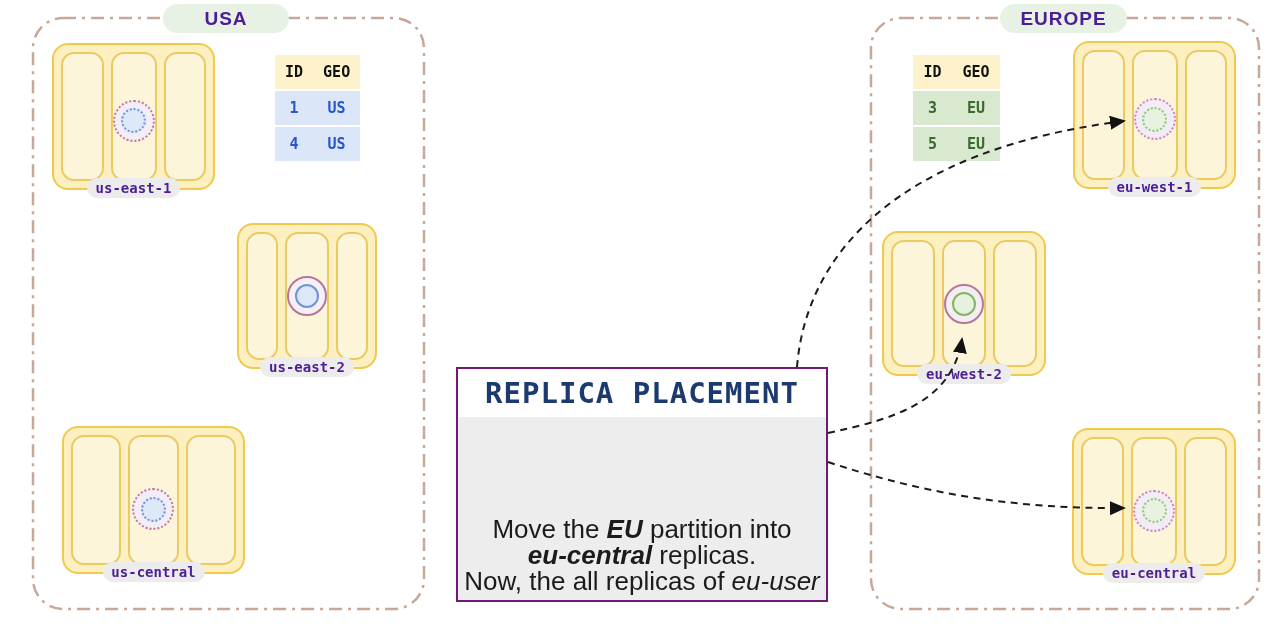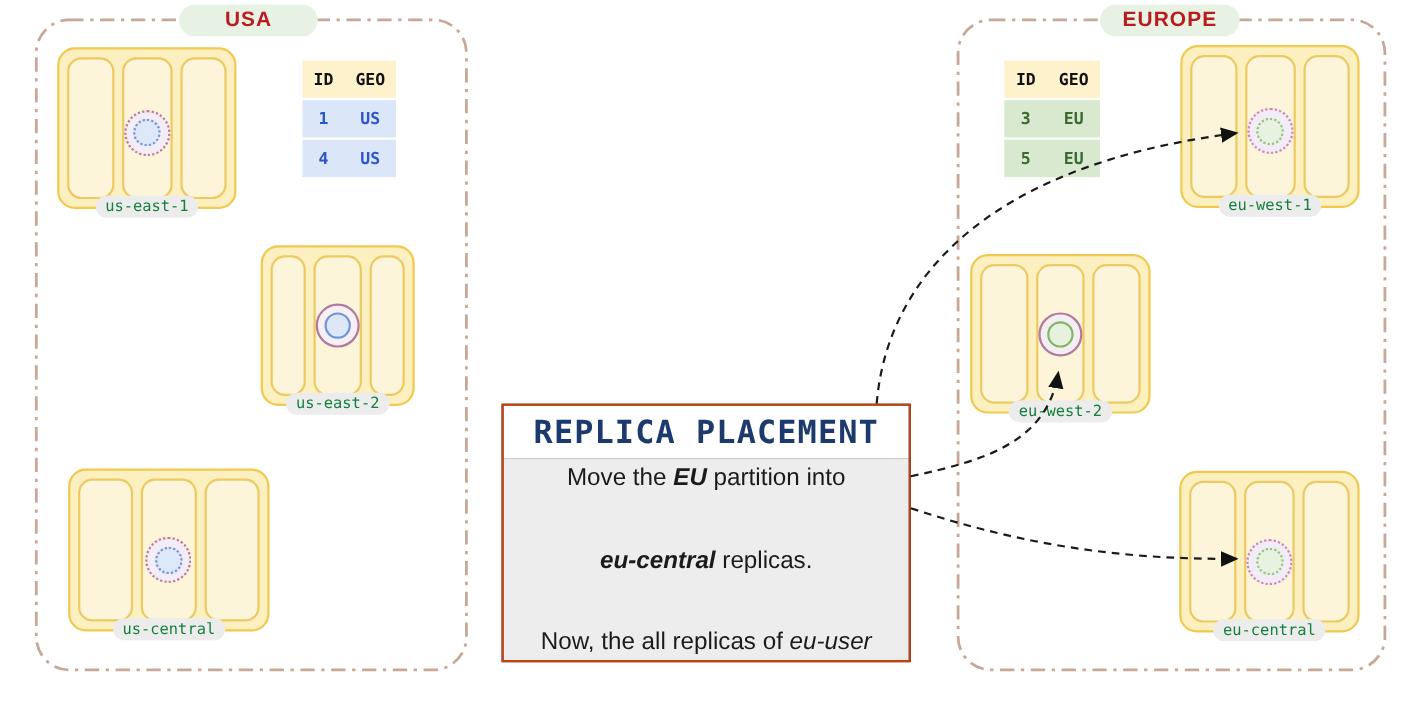--- a/index.html
+++ b/index.html
@@ -10,36 +10,36 @@
   }
   svg.layer { position:absolute; left:0; top:0; width:1280px; height:643px; pointer-events:none; }
   #borders-layer { z-index:0; }
   #arrows-layer { z-index:6; }
 
   
   .geo-pill {
     position:absolute; z-index:3; height:29px; border-radius:15px;
     background:#e7f2e5; display:flex; align-items:center; justify-content:center;
     font-family:"Liberation Sans", sans-serif; font-weight:bold; font-size:19px;
-    letter-spacing:1px; color:#b91c1c;text-align:right;
+    letter-spacing:1px; color:#4c1d95;text-align:right;
   }
 
   
   .zone {
     position:absolute; z-index:2; border:2px solid #f0c94e; border-radius:16px;
     background:#fcefc0; display:flex; gap:7px; padding:7px;
   }
   .node {
     flex:1; border:2px solid #ecca63; border-radius:13px; background:#fcf5da;
     display:flex; align-items:center; justify-content:center;
   }
   .zone-label {
     position:absolute; left:50%; bottom:-10px; transform:translateX(-50%);
     background:#ececec; border-radius:10px; padding:2px 9px; white-space:nowrap;
-    font-family:"DejaVu Sans Mono", monospace; font-weight:normal; font-size:14px; color:#15803d;
+    font-family:"DejaVu Sans Mono", monospace; font-weight:bold; font-size:14px; color:#4c1d95;
     z-index:4;
   }
 
   
   .replica { border-radius:50%; display:flex; align-items:center; justify-content:center; }
   .replica .inner { border-radius:50%; }
   .replica.dotted { width:42px; height:42px; }
   .replica.dotted .inner { width:25px; height:25px; }
   .replica.solid { width:40px; height:40px; }
   .replica.solid .inner { width:24px; height:24px; }
@@ -60,31 +60,31 @@
   
   .geo-table { position:absolute; z-index:2; font-family:"DejaVu Sans Mono", monospace; font-weight:bold; font-size:15px; }
   .trow { display:grid; grid-template-columns:45% 55%; height:34px; margin-bottom:2px; align-items:center; text-align:center; }
   .trow.thead { background:#fdf2cb; color:#111; }
   .geo-table.us .trow.tdata { background:#dbe6f9; color:#2c54cc; }
   .geo-table.eu .trow.tdata { background:#d8e9d0; color:#3a6a31; }
 
   
   .callout {
     position:absolute; z-index:3; left:456px; top:367px; width:372px; height:235px;
-    border:2px solid #c2410c; background:#0f172a;
+    border:2px solid #701a75; background:#0f172a;
   }
   .callout-title {
     height:48px; display:flex; align-items:center; justify-content:center;
     font-family:"DejaVu Sans Mono", monospace; font-weight:bold; font-size:29px;
     letter-spacing:1px; color:#1d3a6e; background:#ffffff;
   }
   .callout-body {
     background:#ededed; height:183px; padding:6px 4px;
-    display:flex; flex-direction:column; justify-content:space-between;
-    text-align:center; font-size:22px; color:#1b1b1b; line-height:1.0;
+    display:flex; flex-direction:column; justify-content:flex-end;
+    text-align:center; font-size:26px; color:#1b1b1b; line-height:1.0;
   }
   .cline { white-space:nowrap; }
   .bi { font-weight:bold; font-style:italic; }
   .it { font-style:italic;margin-top:33px; }
   .bd { font-weight:bold; }
 </style>
 </head>
 <body>
 
 <div id="stage">

